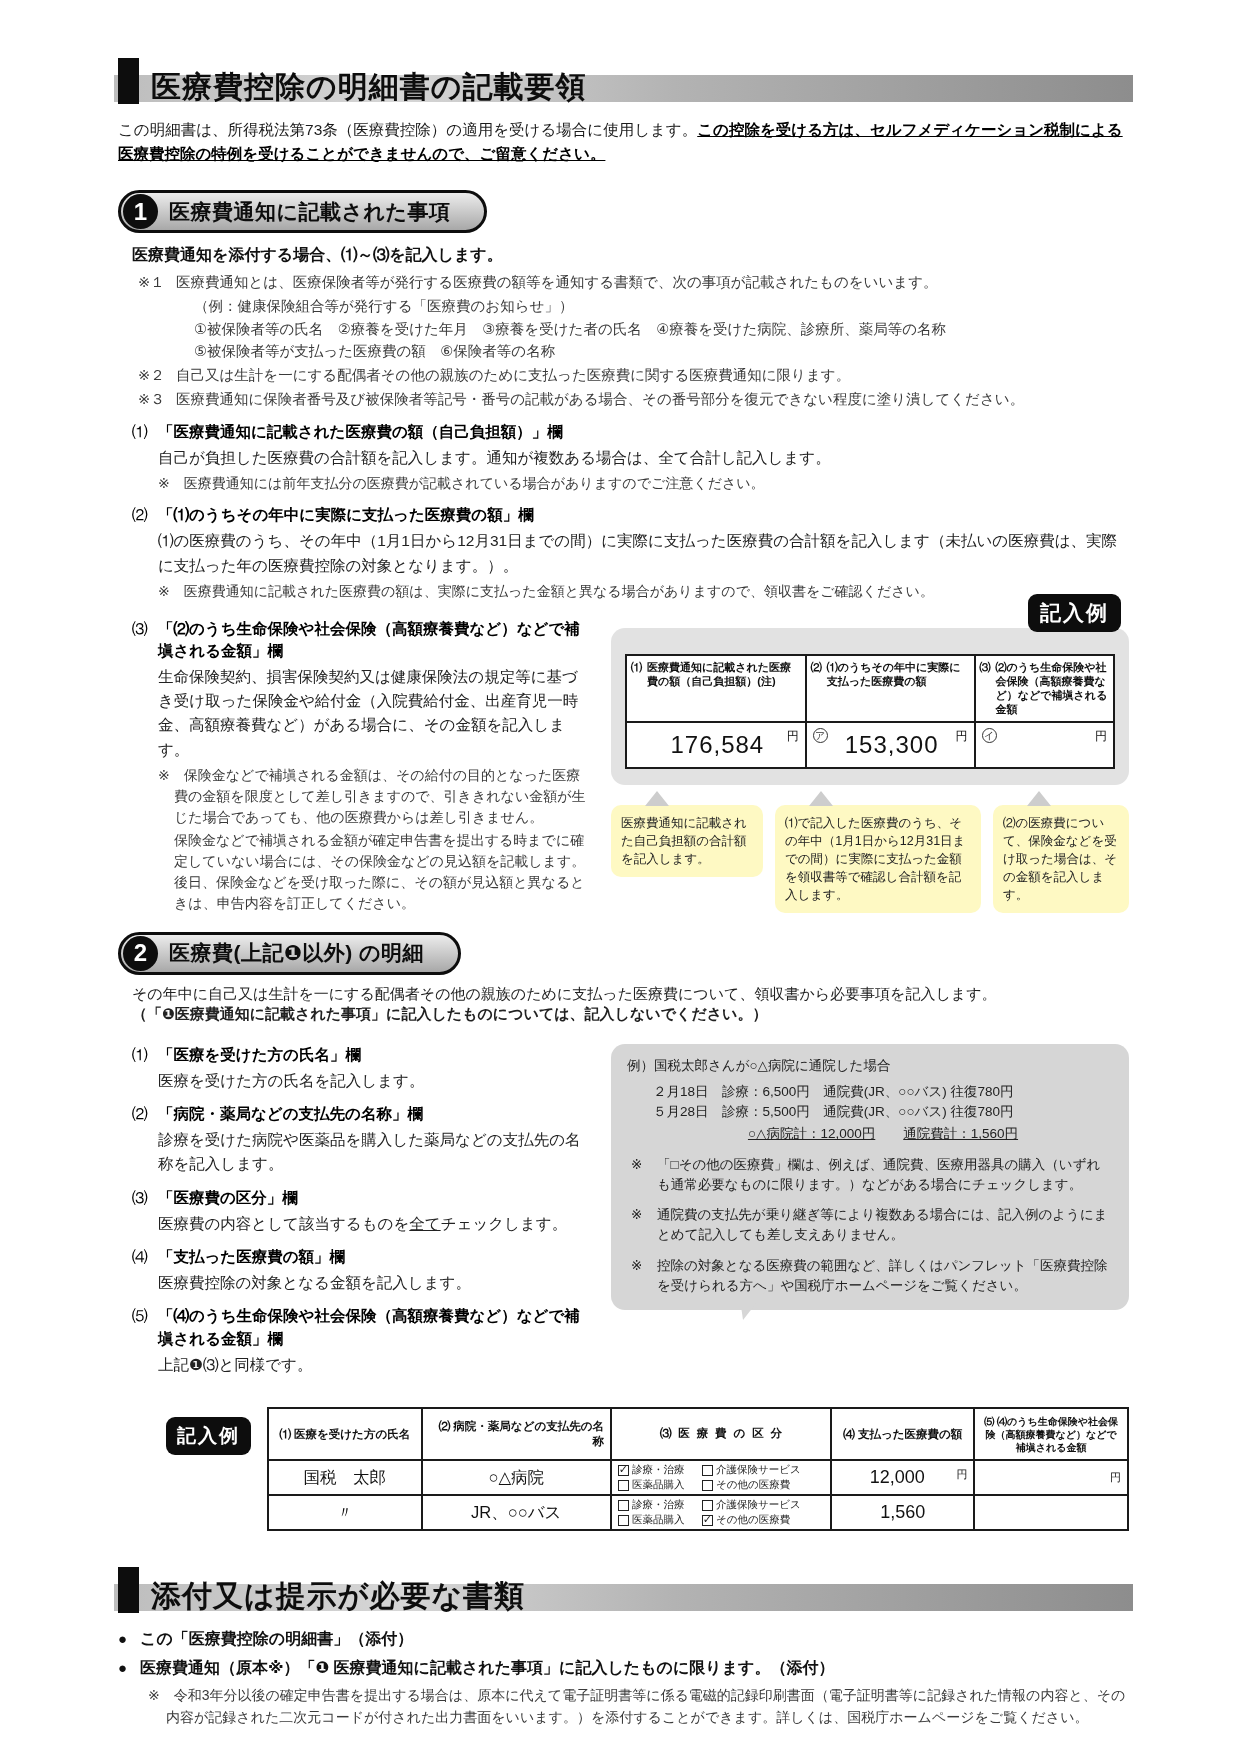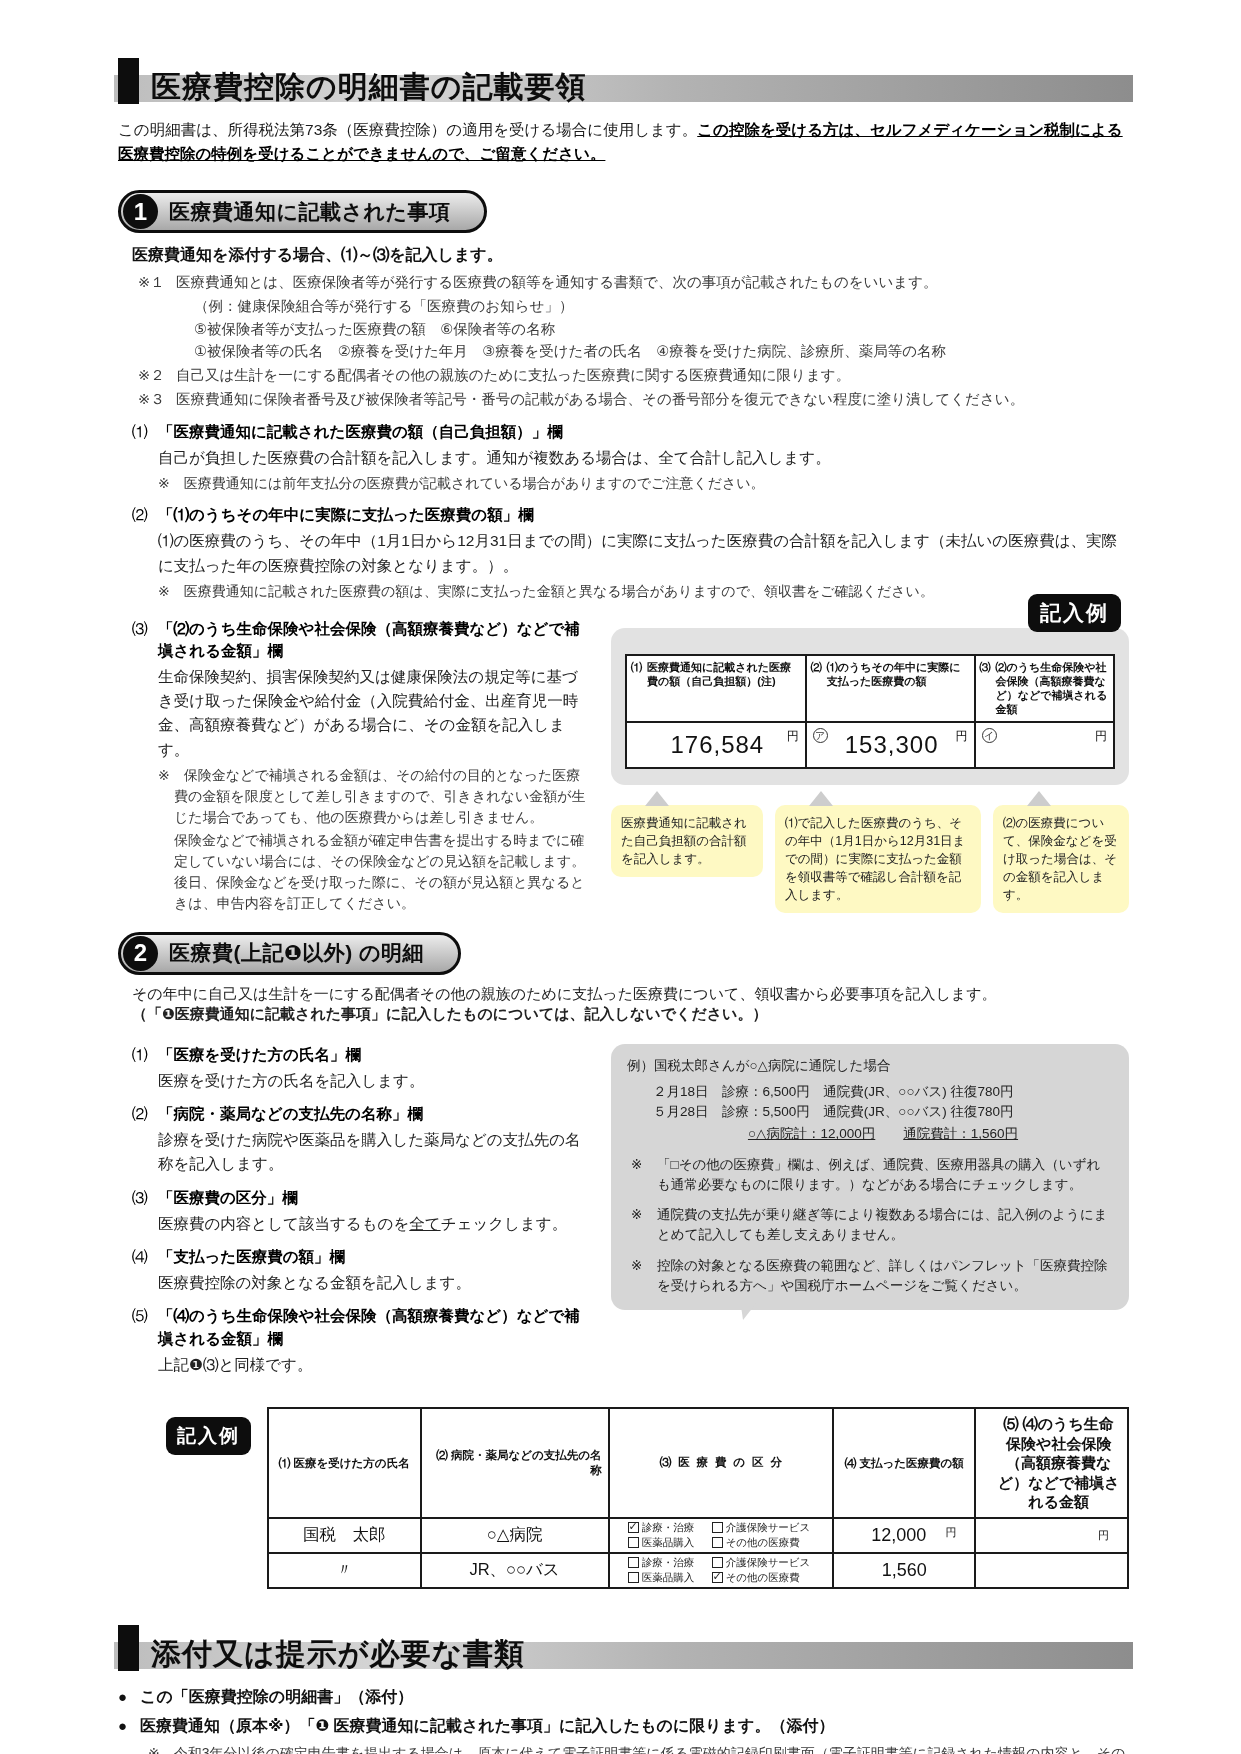--- a/index.html
+++ b/index.html
@@ -77,22 +77,22 @@
   .bubble .btotal .u{text-decoration:underline;margin:0 14px;}
   .bubble .bnote{position:relative;padding-left:30px;margin-top:10px;text-indent:0;}
   .bubble .bnote .nlab{position:absolute;left:4px;}
   
   .ex2-zone{display:flex;gap:16px;margin:26px 0 8px;padding-left:34px;}
   .ex2-label{background:#0d0d0d;color:#fff;font-weight:bold;font-size:19px;padding:6px 11px;
     border-radius:9px;letter-spacing:2px;align-self:flex-start;margin-top:10px;flex:none;}
   .ex2-table{border-collapse:collapse;background:#fff;flex:1;}
   .ex2-table th,.ex2-table td{border:2px solid #1a1a1a;vertical-align:middle;}
   .ex2-table th{font-size:11.5px;font-weight:bold;color:#111;line-height:1.3;padding:5px 6px;height:52px;}
-  .ex2-table th.small{font-size:15px;padding-left:20px;}
-  .ex2-table td{height:34px;padding:2px 18px;text-align:center;border-radius:14px;}
+  .ex2-table th.small{font-size:10px;}
+  .ex2-table td{height:34px;padding:2px 6px;text-align:center;border-radius:14px;}
   .ex2-table td.name,.ex2-table td.payee{font-size:16.5px;color:#111;}
   .cbgrid{display:grid;grid-template-columns:78px 1fr;gap:1px 6px;font-size:10.5px;color:#222;text-align:left;}
   .cbitem{display:flex;align-items:center;white-space:nowrap;}
   .cb{width:11px;height:11px;border:1.3px solid #222;display:inline-flex;align-items:center;
     justify-content:center;margin-right:3px;flex:none;font-style:normal;}
   .cb i{font-style:normal;font-size:11px;line-height:1;margin-top:-2px;}
   .amtcell{display:flex;align-items:center;}
   .amtcell .amt{flex:1;text-align:center;font-size:18px;color:#111;}
   .amtcell .unit{font-size:11px;align-self:flex-start;color:#111;}
   .c5cell{display:flex;justify-content:flex-end;}
@@ -126,22 +126,22 @@
 </div>
 
 <div class="sec-indent">
   <div class="lead">医療費通知を添付する場合、⑴～⑶を記入します。</div>
 
   <div class="note">
     <span class="nlab">※１</span>
     <span>医療費通知とは、医療保険者等が発行する医療費の額等を通知する書類で、次の事項が記載されたものをいいます。</span>
   </div>
   <div class="subline">（例：健康保険組合等が発行する「医療費のお知らせ」）</div>
+  <div class="subline">①被保険者等の氏名　②療養を受けた年月　③療養を受けた者の氏名　④療養を受けた病院、診療所、薬局等の名称</div>
   <div class="subline">⑤被保険者等が支払った医療費の額　⑥保険者等の名称</div>
-  <div class="subline">①被保険者等の氏名　②療養を受けた年月　③療養を受けた者の氏名　④療養を受けた病院、診療所、薬局等の名称</div>
   <div class="note">
     <span class="nlab">※２</span>
     <span>自己又は生計を一にする配偶者その他の親族のために支払った医療費に関する医療費通知に限ります。</span>
   </div>
   <div class="note">
     <span class="nlab">※３</span>
     <span>医療費通知に保険者番号及び被保険者等記号・番号の記載がある場合、その番号部分を復元できない程度に塗り潰してください。</span>
   </div>
 
   <div class="item">

